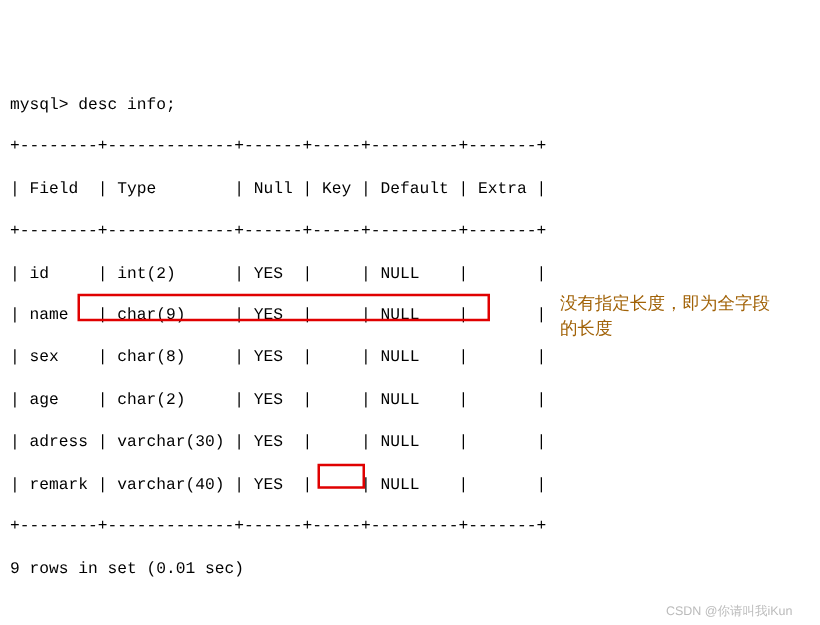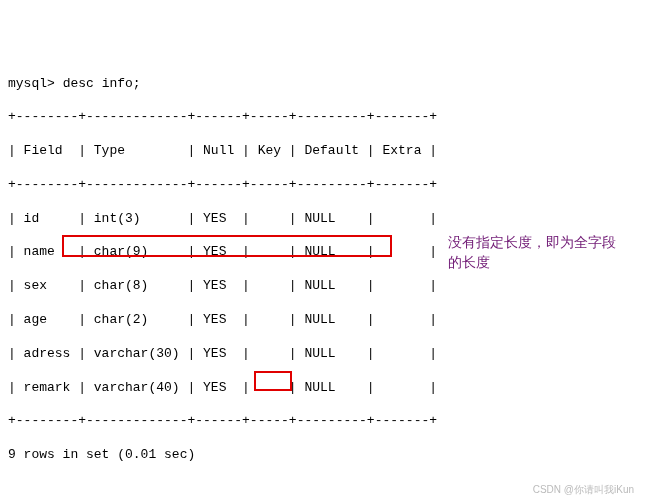--- a/index.html
+++ b/index.html
@@ -18,21 +18,21 @@
   }
   .line { display: block; }
   .highlight-box {
     position: absolute;
     border: 2px solid #e00000;
     background: transparent;
     pointer-events: none;
   }
   .annotation {
     position: absolute;
-    color: #701a75;
+    color: #a16207;
     font-family: "Microsoft YaHei", sans-serif;
     font-size: 14px;
     line-height: 1.4;
     white-space: normal;
     width: 180px;
   }
   .watermark {
     position: absolute;
     bottom: 4px;
     right: 22px;
@@ -44,21 +44,21 @@
 </style>
 </head>
 <body>
 
 
 
 <span class="line"><span>mysql&gt;</span> <span>desc info;</span></span>
 <span class="line">+--------+-------------+------+-----+---------+-------+</span>
 <span class="line">| Field  | Type        | Null | Key | Default | Extra |</span>
 <span class="line">+--------+-------------+------+-----+---------+-------+</span>
-<span class="line">| id     | int(3)      | YES  |     | NULL    |       |</span>
+<span class="line">| id     | int(2)      | YES  |     | NULL    |       |</span>
 <span class="line">| name   | char(9)     | YES  |     | NULL    |       |</span>
 <span class="line">| sex    | char(8)     | YES  |     | NULL    |       |</span>
 <span class="line">| age    | char(2)     | YES  |     | NULL    |       |</span>
 <span class="line">| adress | varchar(30) | YES  |     | NULL    |       |</span>
 <span class="line">| remark | varchar(40) | YES  |     | NULL    |       |</span>
 <span class="line">+--------+-------------+------+-----+---------+-------+</span>
 <span class="line">9 rows in set (0.01 sec)</span>
 <span class="line"> </span>
 
 

